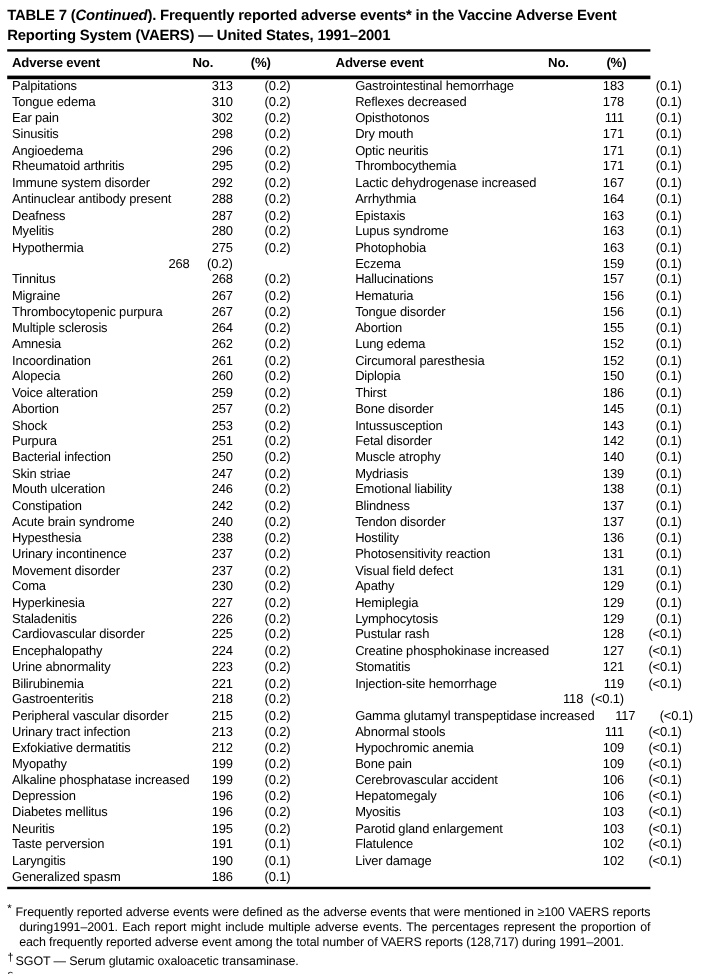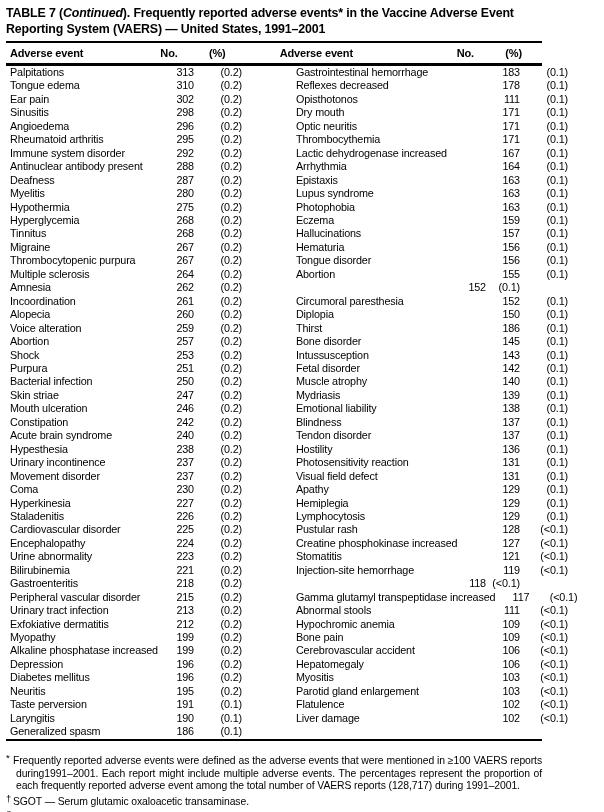--- a/index.html
+++ b/index.html
@@ -116,21 +116,20 @@
           <span class="ev">Myelitis</span>
           <span class="no">280</span>
           <span class="pct">(0.2)</span>
         </div>
         <div class="trow">
           <span class="ev">Hypothermia</span>
           <span class="no">275</span>
           <span class="pct">(0.2)</span>
         </div>
         <div class="trow">
-          <span class="ev">Hyperglycemia</span>
           <span class="no">268</span>
           <span class="pct">(0.2)</span>
         </div>
         <div class="trow">
           <span class="ev">Tinnitus</span>
           <span class="no">268</span>
           <span class="pct">(0.2)</span>
         </div>
         <div class="trow">
           <span class="ev">Migraine</span>
@@ -393,20 +392,21 @@
           <span class="ev">Tongue disorder</span>
           <span class="no">156</span>
           <span class="pct">(0.1)</span>
         </div>
         <div class="trow">
           <span class="ev">Abortion</span>
           <span class="no">155</span>
           <span class="pct">(0.1)</span>
         </div>
         <div class="trow">
+          <span class="ev">Lung edema</span>
           <span class="no">152</span>
           <span class="pct">(0.1)</span>
         </div>
         <div class="trow">
           <span class="ev">Circumoral paresthesia</span>
           <span class="no">152</span>
           <span class="pct">(0.1)</span>
         </div>
         <div class="trow">
           <span class="ev">Diplopia</span>

